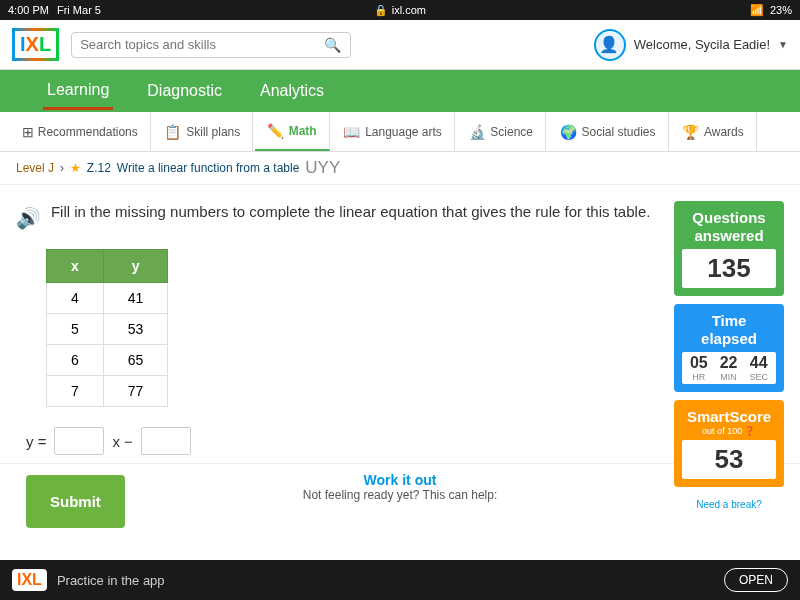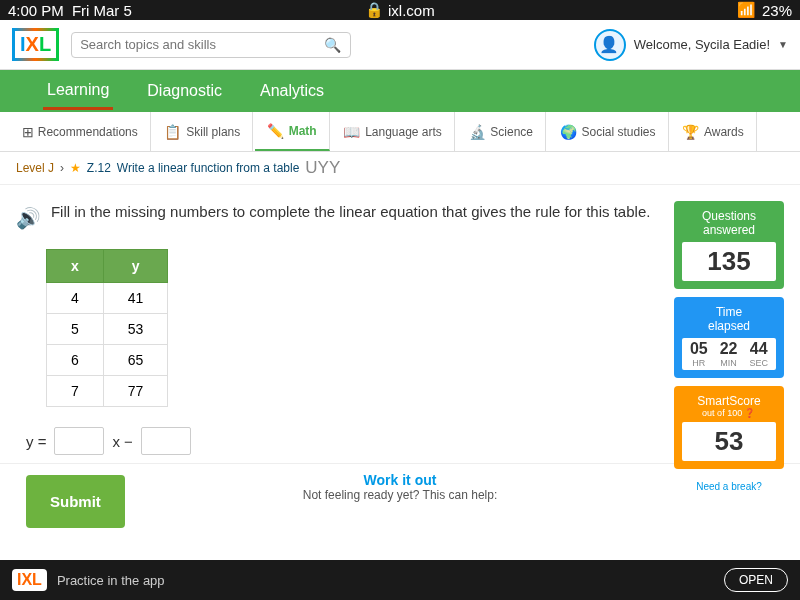--- a/index.html
+++ b/index.html
@@ -2,21 +2,21 @@
 <html><head>
   <meta charset="utf-8">
   <style>
     * { margin: 0; padding: 0; box-sizing: border-box; }
     body { font-family: Arial, sans-serif; width: 800px; height: 600px; overflow: hidden; background: #fff; }
 
     
     .status-bar {
       background: #1a1a1a;
       color: #fff;
-      font-size: 15px;
+      font-size: 11px;
       height: 20px;
       display: flex;
       align-items: center;
       justify-content: space-between;
       padding: 0 8px;
     }
     .status-bar-left { display: flex; gap: 8px; }
     .status-bar-center { position: absolute; left: 50%; transform: translateX(-50%); display: flex; align-items: center; gap: 4px; }
     .status-bar-right { display: flex; gap: 6px; align-items: center; }
 
@@ -236,22 +236,22 @@
     }
     .stat-card.blue {
       background: #2196f3;
       color: #fff;
     }
     .stat-card.orange {
       background: #ff9800;
       color: #fff;
     }
     .stat-card-label {
-      font-size: 12px;
-      font-weight: normal;
+      font-size: 15px;
+      font-weight: bold;
       line-height: 1.2;
     }
     .stat-card-value {
       font-size: 26px;
       font-weight: bold;
       color: #333;
       background: #fff;
       margin-top: 4px;
       padding: 4px;
       border-radius: 2px;

